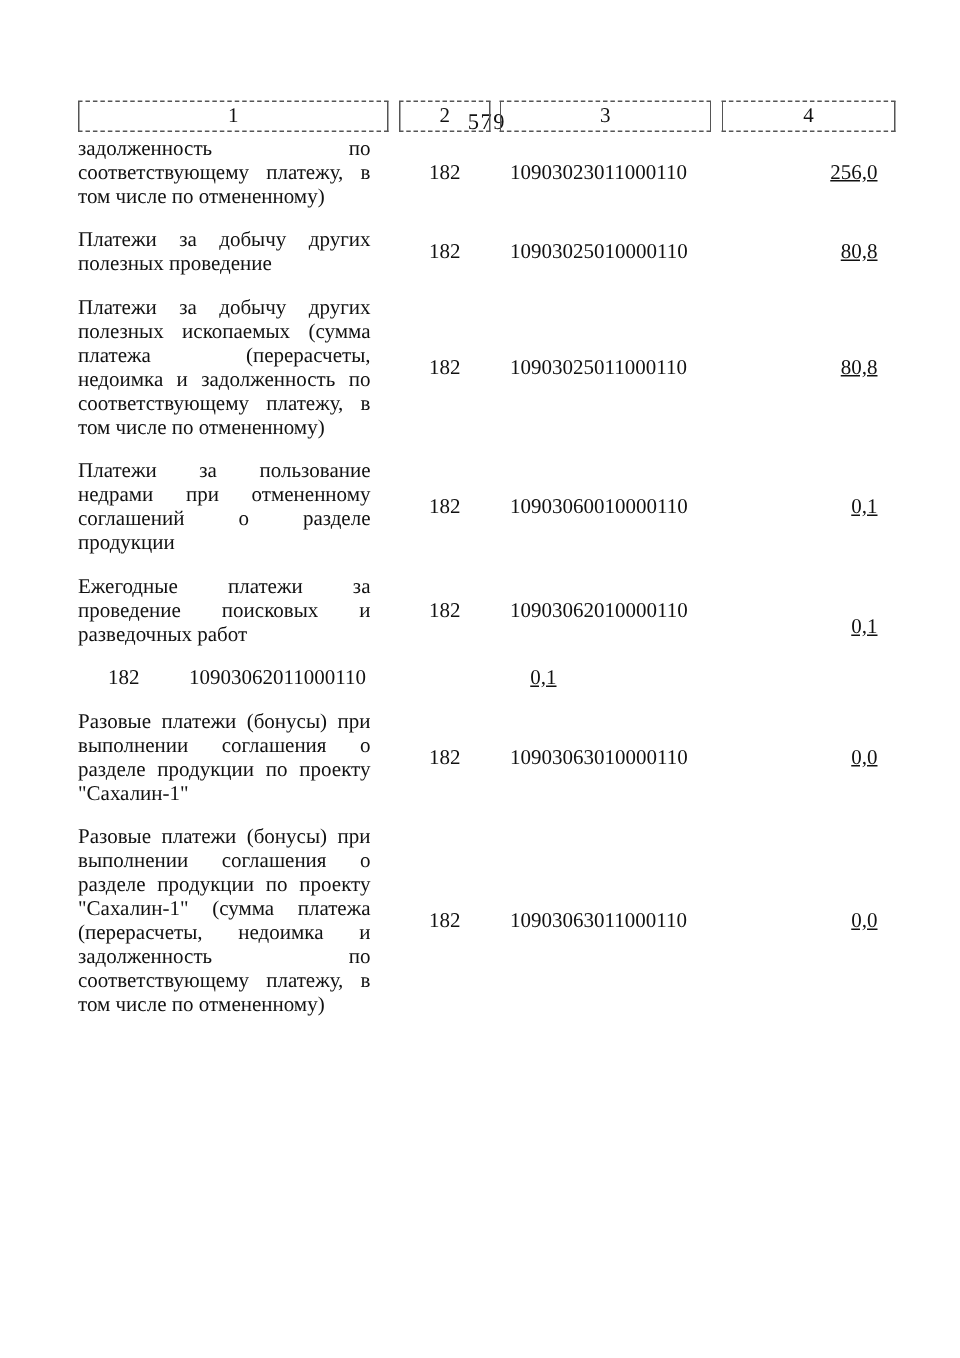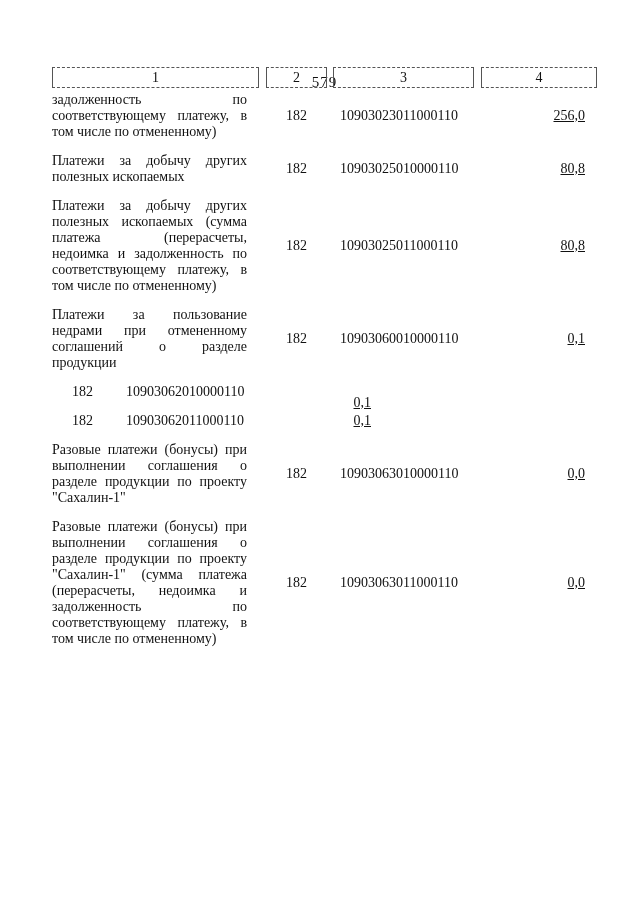--- a/index.html
+++ b/index.html
@@ -110,41 +110,42 @@
     </div>
 
     <div class="trow">
       <div class="c1">задолженность по соответствующему платежу, в том числе по отмененному)</div>
       <div class="c2">182</div>
       <div class="c3">10903023011000110</div>
       <div class="c4">256,0</div>
     </div>
 
     <div class="trow">
-      <div class="c1">Платежи за добычу других полезных ископаемых</div>
+      <div class="c1">Платежи за добычу других полезных проведение</div>
       <div class="c2">182</div>
       <div class="c3">10903025010000110</div>
       <div class="c4">80,8</div>
     </div>
 
     <div class="trow">
       <div class="c1">Платежи за добычу других полезных ископаемых (сумма платежа (перерасчеты, недоимка и задолженность по соответствующему платежу, в том числе по отмененному)</div>
       <div class="c2">182</div>
       <div class="c3">10903025011000110</div>
       <div class="c4">80,8</div>
     </div>
 
     <div class="trow">
       <div class="c1">Платежи за пользование недрами при отмененному соглашений о разделе продукции</div>
       <div class="c2">182</div>
       <div class="c3">10903060010000110</div>
       <div class="c4">0,1</div>
     </div>
 
     <div class="trow">
+      <div class="c1">Ежегодные платежи за проведение поисковых и разведочных работ</div>
       <div class="c2">182</div>
       <div class="c3">10903062010000110</div>
       <div class="c4 vlow">0,1</div>
     </div>
 
     <div class="trow">
       <div class="c2">182</div>
       <div class="c3">10903062011000110</div>
       <div class="c4">0,1</div>
     </div>

